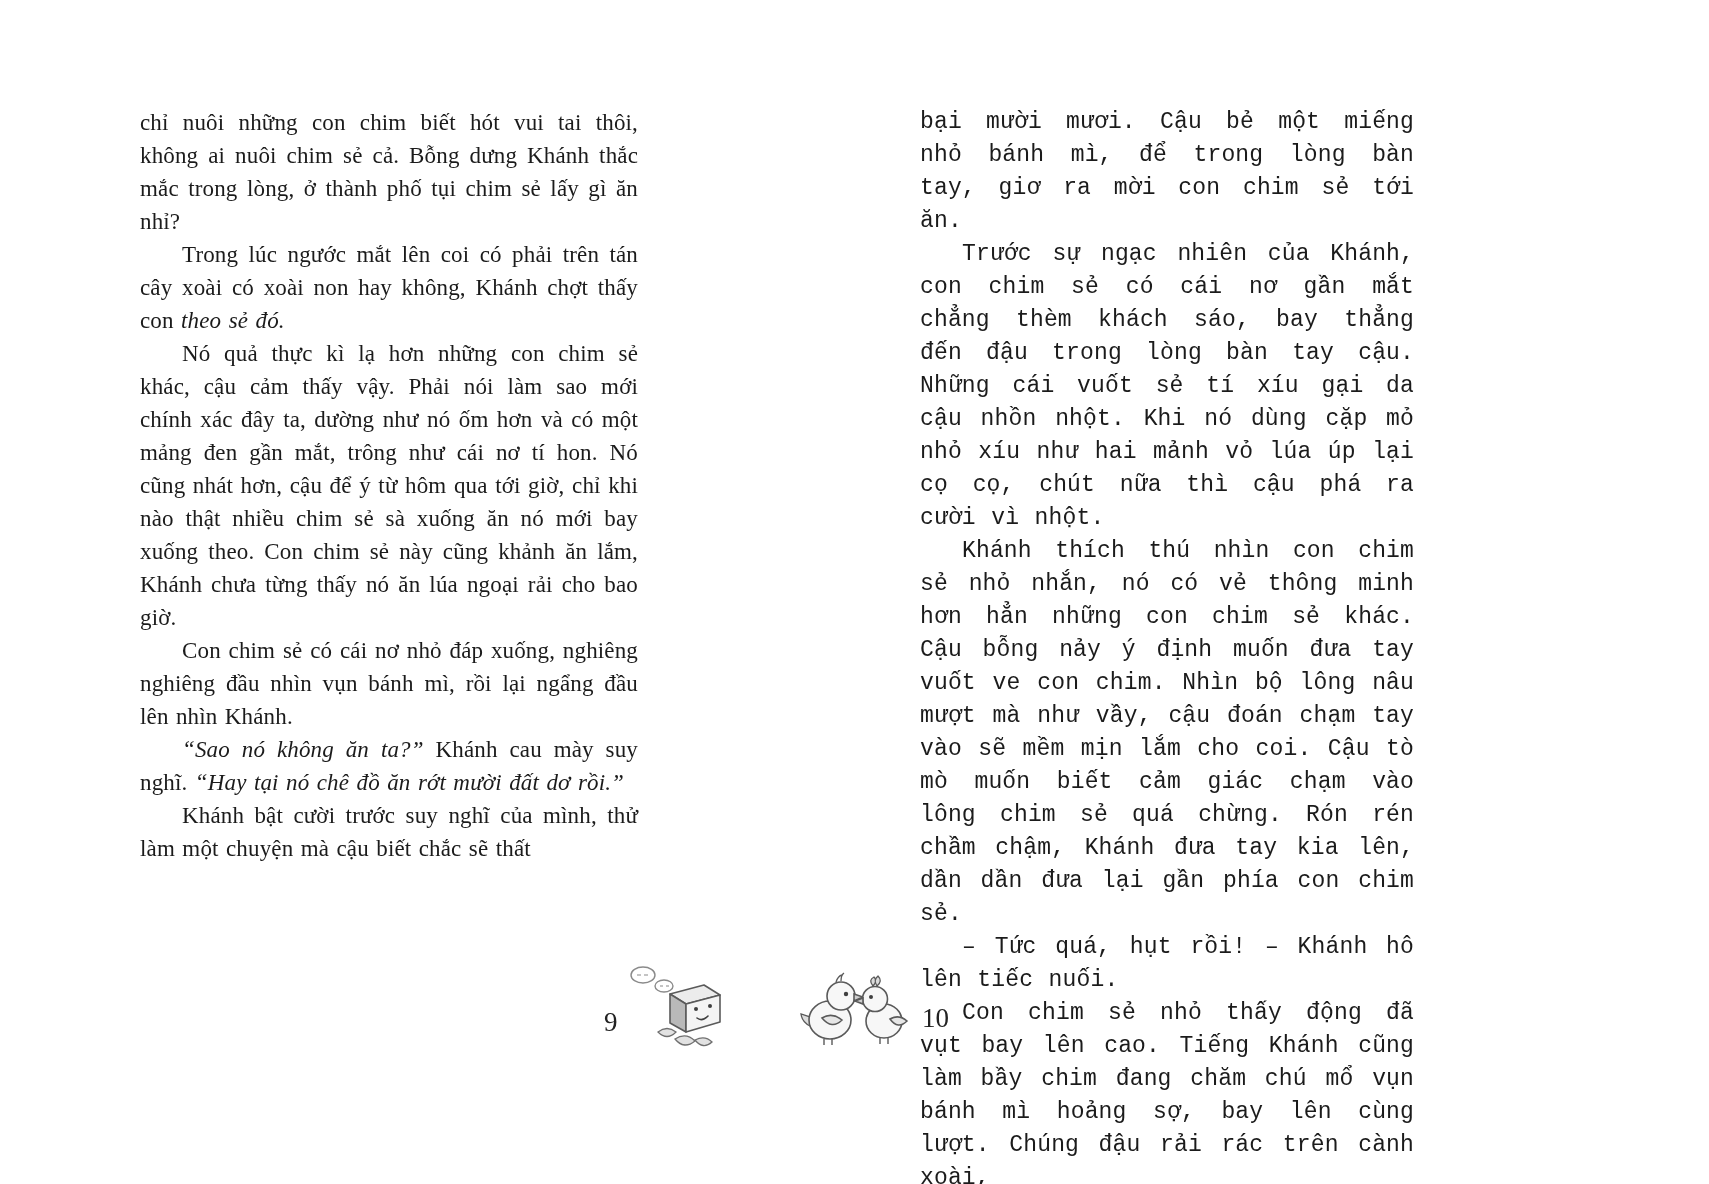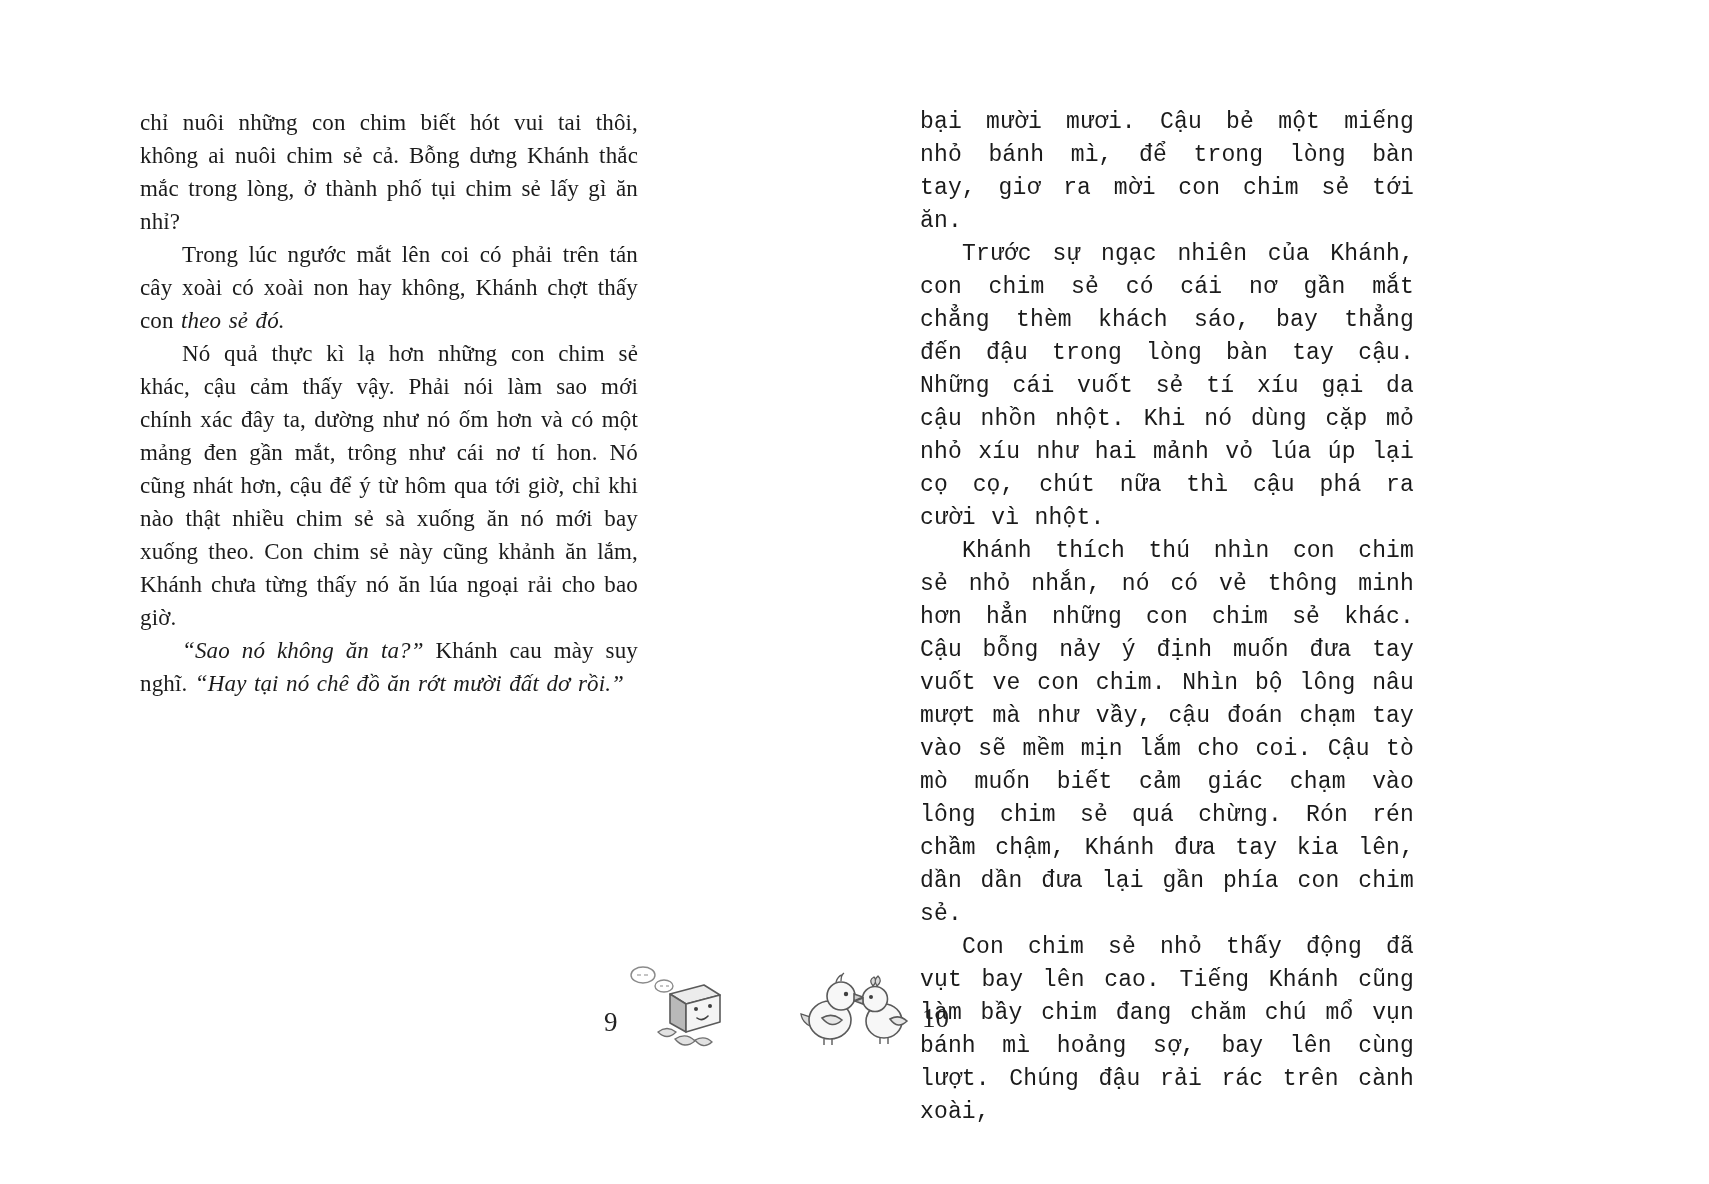--- a/index.html
+++ b/index.html
@@ -47,27 +47,30 @@
 </style>
 </head>
 <body>
 
 <div class="spread">
 
   <div class="text-column col-left">
       <p class="para"><span class="run">chỉ nuôi những con chim biết hót vui tai thôi, không ai nuôi chim sẻ cả. Bỗng dưng Khánh thắc mắc trong lòng, ở thành phố tụi chim sẻ lấy gì ăn nhỉ?</span></p>
       <p class="para indent"><span class="run">Trong lúc ngước mắt lên coi có phải trên tán cây xoài có xoài non hay không, Khánh chợt thấy con </span><span class="run-italic">theo sẻ đó.</span></p>
       <p class="para indent"><span class="run">Nó quả thực kì lạ hơn những con chim sẻ khác, cậu cảm thấy vậy. Phải nói làm sao mới chính xác đây ta, dường như nó ốm hơn và có một mảng đen gần mắt, trông như cái nơ tí hon. Nó cũng nhát hơn, cậu để ý từ hôm qua tới giờ, chỉ khi nào thật nhiều chim sẻ sà xuống ăn nó mới bay xuống theo. Con chim sẻ này cũng khảnh ăn lắm, Khánh chưa từng thấy nó ăn lúa ngoại rải cho bao giờ.</span></p>
+      <p class="para indent"><span class="run">Con chim sẻ có cái nơ nhỏ đáp xuống, nghiêng nghiêng đầu nhìn vụn bánh mì, rồi lại ngẩng đầu lên nhìn Khánh.</span></p>
       <p class="para indent"><span class="run-italic">“Sao nó không ăn ta?”</span><span class="run"> Khánh cau mày suy nghĩ. </span><span class="run-italic">“Hay tại nó chê đồ ăn rớt mười đất dơ rồi.”</span></p>
+      <p class="para indent"><span class="run">Khánh bật cười trước suy nghĩ của mình, thử làm một chuyện mà cậu biết chắc sẽ thất</span></p>
     </div>
 
   <div class="text-column col-right">
       <p class="para"><span class="run">bại mười mươi. Cậu bẻ một miếng nhỏ bánh mì, để trong lòng bàn tay, giơ ra mời con chim sẻ tới ăn.</span></p>
       <p class="para indent"><span class="run">Trước sự ngạc nhiên của Khánh, con chim sẻ có cái nơ gần mắt chẳng thèm khách sáo, bay thẳng đến đậu trong lòng bàn tay cậu. Những cái vuốt sẻ tí xíu gại da cậu nhồn nhột. Khi nó dùng cặp mỏ nhỏ xíu như hai mảnh vỏ lúa úp lại cọ cọ, chút nữa thì cậu phá ra cười vì nhột.</span></p>
       <p class="para indent"><span class="run">Khánh thích thú nhìn con chim sẻ nhỏ nhắn, nó có vẻ thông minh hơn hẳn những con chim sẻ khác. Cậu bỗng nảy ý định muốn đưa tay vuốt ve con chim. Nhìn bộ lông nâu mượt mà như vầy, cậu đoán chạm tay vào sẽ mềm mịn lắm cho coi. Cậu tò mò muốn biết cảm giác chạm vào lông chim sẻ quá chừng. Rón rén chầm chậm, Khánh đưa tay kia lên, dần dần đưa lại gần phía con chim sẻ.</span></p>
+      <p class="para indent"><span class="run">– Tức quá, hụt rồi! – Khánh hô lên tiếc nuối.</span></p>
       <p class="para indent"><span class="run">Con chim sẻ nhỏ thấy động đã vụt bay lên cao. Tiếng Khánh cũng làm bầy chim đang chăm chú mổ vụn bánh mì hoảng sợ, bay lên cùng lượt. Chúng đậu rải rác trên cành xoài,</span></p>
     </div>
 
   <div class="footer-group footer-left">
     <span class="page-num">9</span>
     <span class="illus">
       <svg width="100" height="92" viewBox="0 0 100 92">
         <g fill="none" stroke="#8a8a8a" stroke-width="1.4">
           <ellipse cx="15" cy="13" rx="12" ry="8"></ellipse>
           <path d="M9 13 h4 M16 13 h4" stroke-width="1.2"></path>

